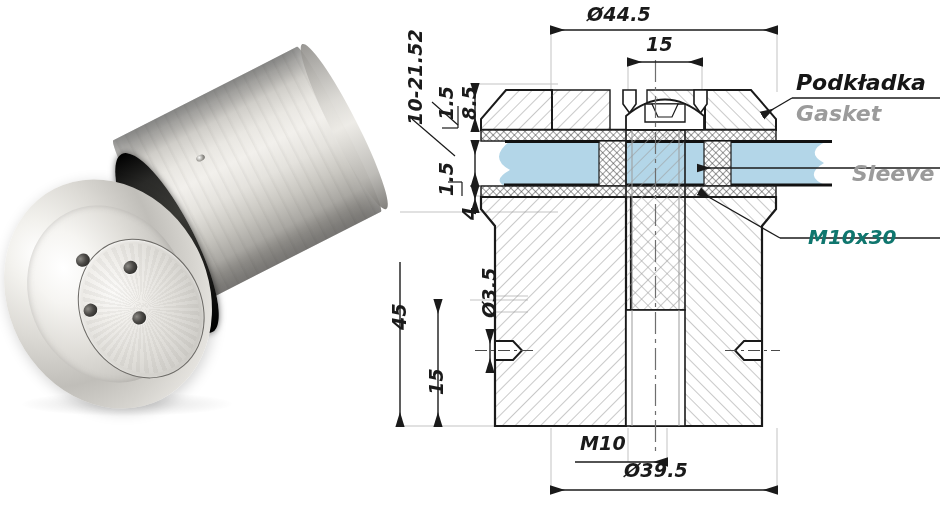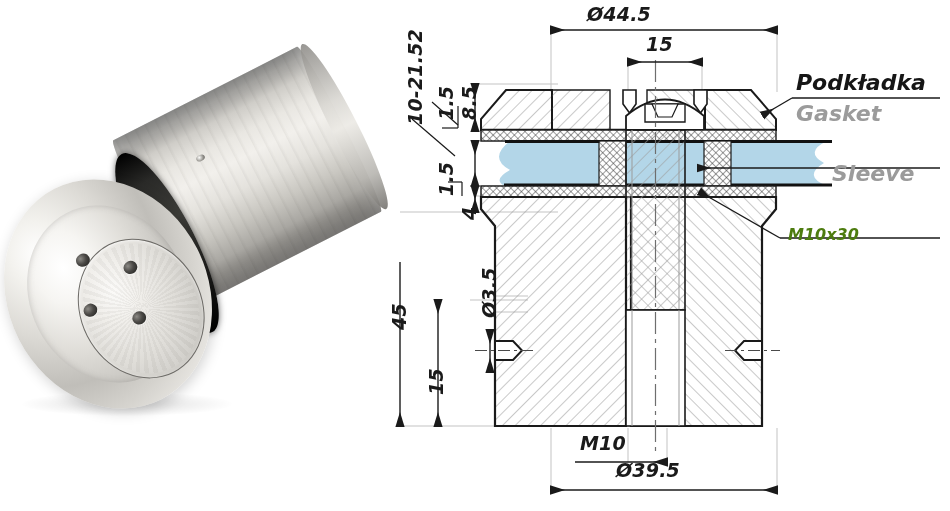--- a/index.html
+++ b/index.html
@@ -104,21 +104,21 @@
   #drawing-svg{position:absolute;left:0;top:0;}
 
   
   .lbl{position:absolute;white-space:nowrap;
        font-family:"DejaVu Sans","Liberation Sans",sans-serif;
        font-style:italic;font-weight:bold;color:#1a1a1a;}
   .lbl.dim{font-size:19px;letter-spacing:.2px;}
   .lbl.rot{transform-origin:0 0;transform:rotate(-90deg);}
   .lbl.name-pl{font-size:22px;color:#161616;}
   .lbl.name-en{font-size:22px;color:#9b9b9b;}
-  .lbl.thread{font-size:16px;color:#4d7c0f;}
+  .lbl.thread{font-size:20px;color:#0f766e;margin-left:20px;}
 </style>
 </head>
 <body>
 
 <div id="page">
 
   <div id="photo-panel">
     <div class="photo-stage">
 
       <div class="photo-shadow"></div>
@@ -312,24 +312,24 @@
     <div class="lbl dim rot" style="left:78px;top:220px;">4</div>
 
     <div class="lbl dim rot" style="left:8px;top:330px;">45</div>
 
     <div class="lbl dim rot" style="left:45px;top:395px;">15</div>
 
     <div class="lbl dim rot" style="left:98px;top:318px;">Ø3.5</div>
 
     <div class="lbl dim" style="left:200px;top:432px;">M10</div>
 
-    <div class="lbl dim" style="left:236px;top:459px;">Ø39.5</div>
+    <div class="lbl dim" style="left:244px;top:459px;">Ø39.5</div>
 
     <div class="lbl name-pl" style="left:416px;top:70px;">Podkładka</div>
     <div class="lbl name-en" style="left:416px;top:101px;">Gasket</div>
 
-    <div class="lbl name-en" style="left:452px;top:161px;">Sleeve</div>
+    <div class="lbl name-en" style="left:472px;top:161px;">Sleeve</div>
 
     <div class="lbl thread" style="left:408px;top:225px;">M10x30</div>
 
   </div>
 
 </div>
 
 </body></html>

